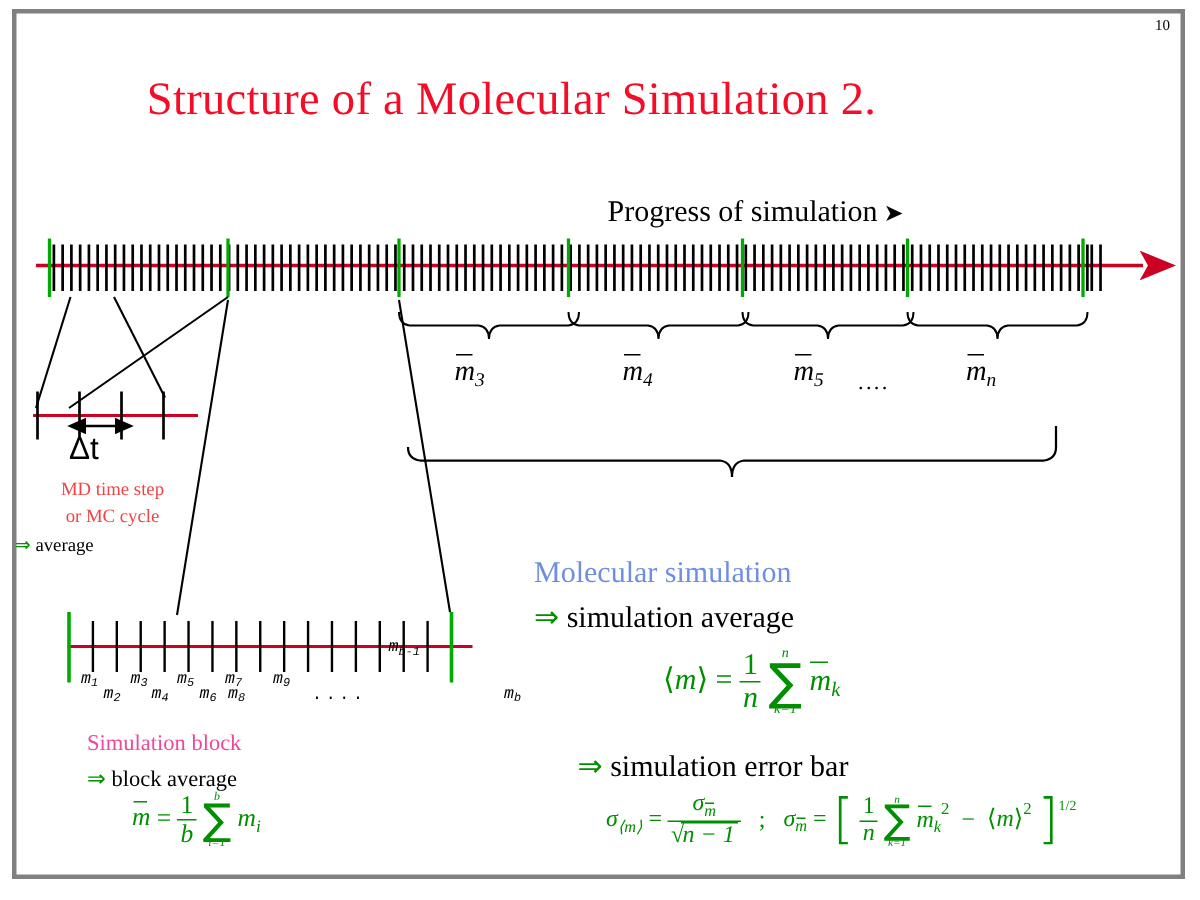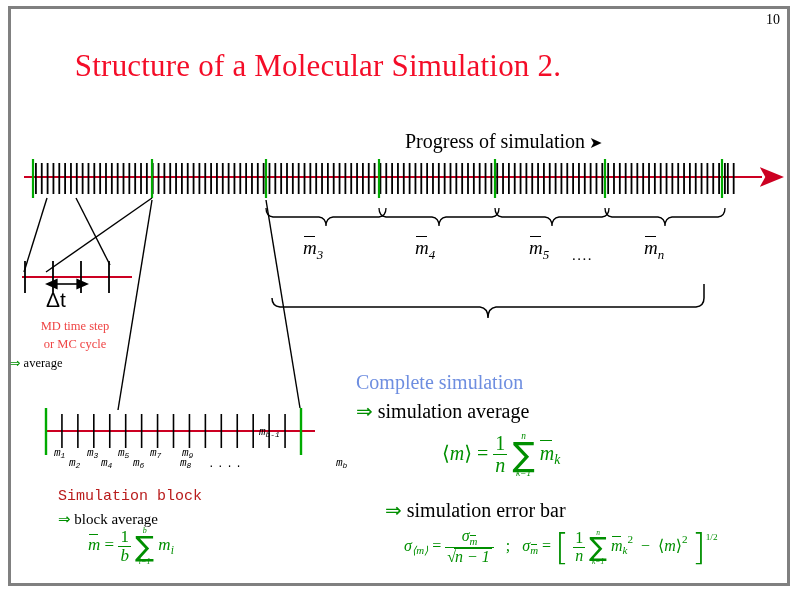--- a/index.html
+++ b/index.html
@@ -22,35 +22,36 @@
     width: 782px;
     height: 580px;
     border: 3px solid #808080;
     box-sizing: border-box;
     pointer-events: none;
   }
   #page-num {
     position: absolute;
     right: 20px;
     top: 12px;
-    font-size: 14px;
+    font-size: 10px;
     color: #000000;
     font-family: "Liberation Serif", serif;
   }
   #title {
     position: absolute;
     left: 0;
     top: 48px;
     width: 636px;
     text-align: center;
     font-size: 31px;
     color: #f40d28;
     font-family: "Liberation Serif", serif;
     letter-spacing: 0.2px;
     white-space: nowrap;
+    padding-left: 23px;
   }
   #progress-label {
     position: absolute;
     left: 405px;
     top: 130px;
     font-size: 20px;
     color: #000000;
     white-space: nowrap;
   }
   .svg-layer {
@@ -114,21 +115,21 @@
     white-space: nowrap;
   }
   .mticks .s { font-size: 0.72em; vertical-align: -0.3em; }
   #simblock-note {
     position: absolute;
     left: 58px;
     top: 485px;
     font-size: 15px;
     line-height: 1.55;
   }
-  #simblock-note .sb1 { color: #b91c1c; font-family: Liberation Mono, monospace; }
+  #simblock-note .sb1 { color: #ec4899; }
   #simblock-note .sb2 { color: #000000; }
   #complete-note {
     position: absolute;
     left: 356px;
     top: 368px;
     font-size: 20px;
     line-height: 1.45;
   }
   #complete-note .c1 { color: #6e8ee0; }
   #complete-note .c2 { color: #000000; }
@@ -440,21 +441,21 @@
   </div>
   <div class="mticks" style="left:118px;top:447px;">
     <span class="it">m</span><span class="s it">5</span>
   </div>
   <div class="mticks" style="left:133px;top:457px;">
     <span class="it">m</span><span class="s it">6</span>
   </div>
   <div class="mticks" style="left:150px;top:447px;">
     <span class="it">m</span><span class="s it">7</span>
   </div>
-  <div class="mticks" style="left:180px;top:457px;">
+  <div class="mticks" style="left:152px;top:457px;">
     <span class="it">m</span><span class="s it">8</span>
   </div>
   <div class="mticks" style="left:182px;top:447px;">
     <span class="it">m</span><span class="s it">9</span>
   </div>
   <div class="mticks" style="left:208px;top:458px;letter-spacing:2.5px;">....</div>
   <div class="mticks" style="left:259px;top:426px;">
     <span class="it">m</span><span class="s it">b-1</span>
   </div>
   <div class="mticks" style="left:300px;top:457px;margin-left:36px;">
@@ -478,21 +479,21 @@
     </span>
     <span class="bigsum">
       <span class="lim">b</span>
       <span class="sig">∑</span>
       <span class="lim">i=1</span>
     </span>
     <span class="it">m</span><span class="sub">i</span>
   </div>
 
   <div id="complete-note">
-    <div class="c1">Complete simulation</div>
+    <div class="c1">Molecular simulation</div>
     <div class="c2">
       <span class="grn-arrow">⇒</span>
       <span>simulation average</span>
     </div>
   </div>
 
   <div class="formula" style="left:442px;top:432px;font-size:20px;">
     <span>⟨</span><span class="it">m</span><span>⟩</span>
     <span>=</span>
     <span class="frac">

